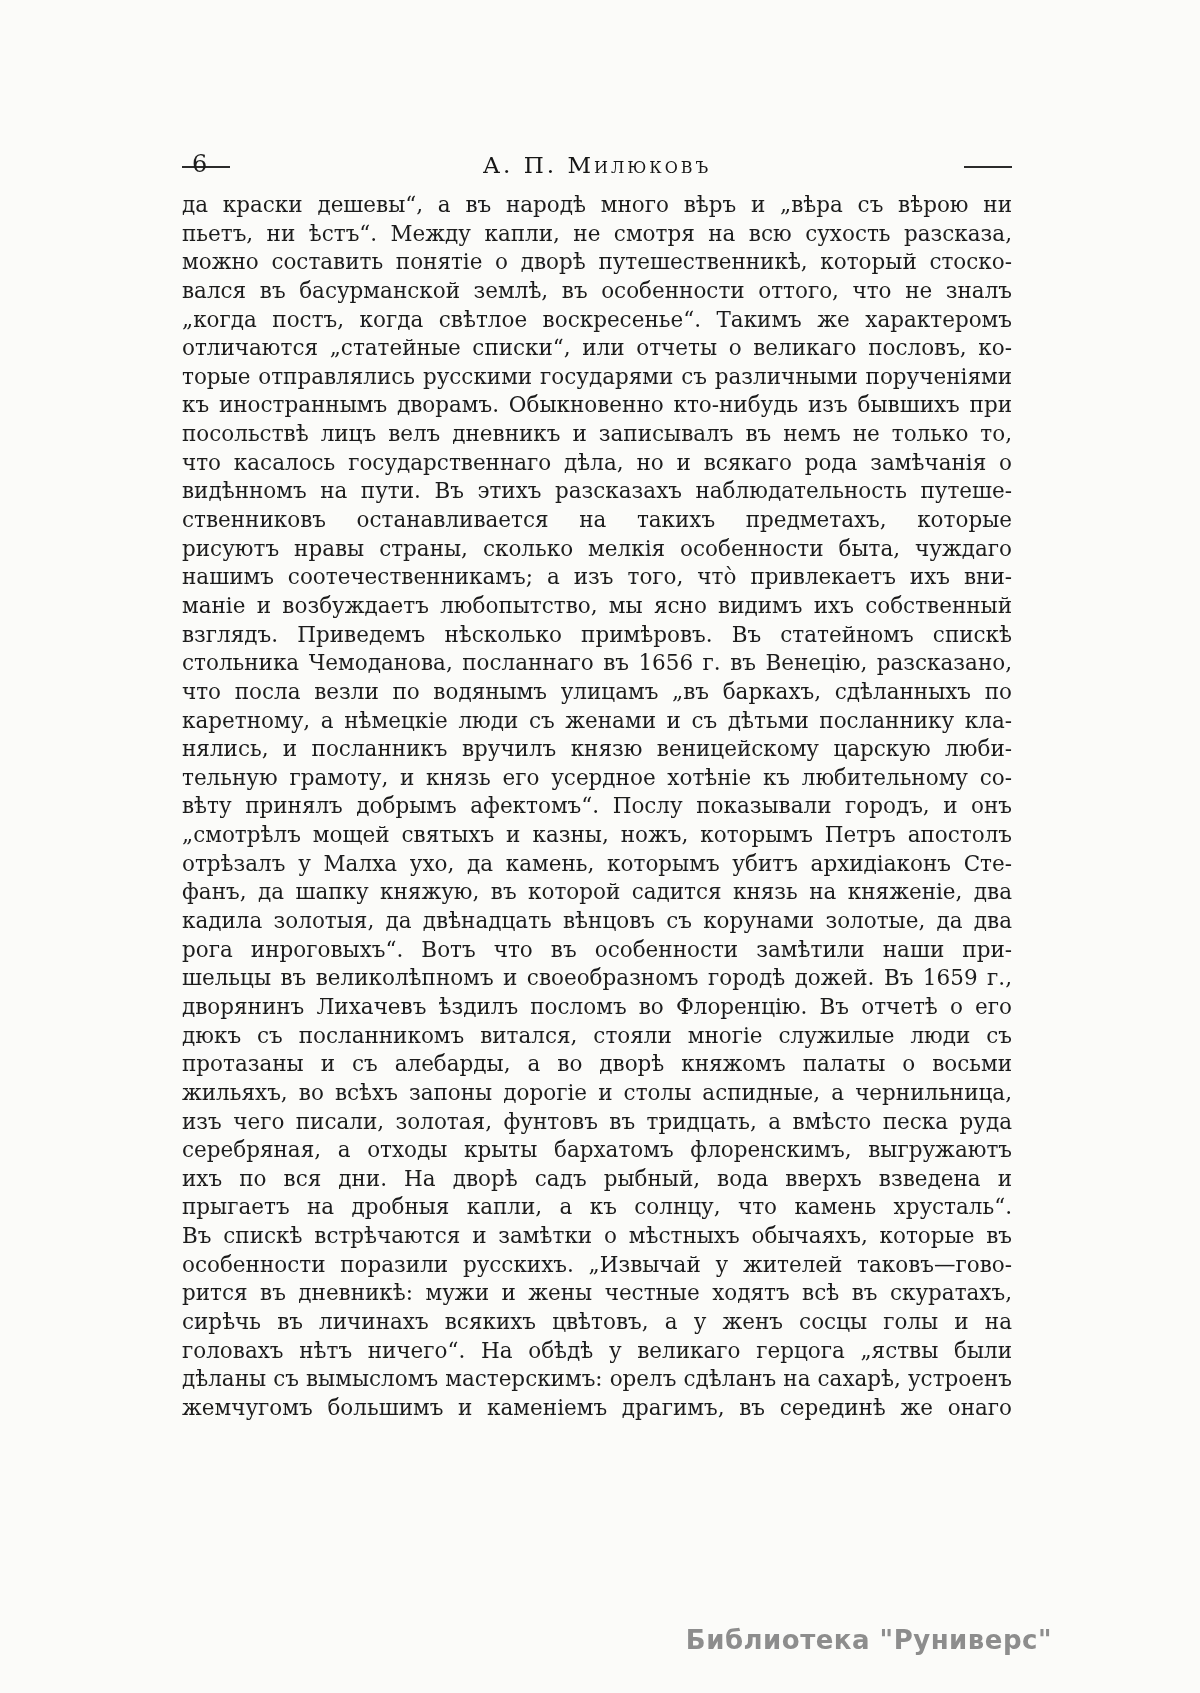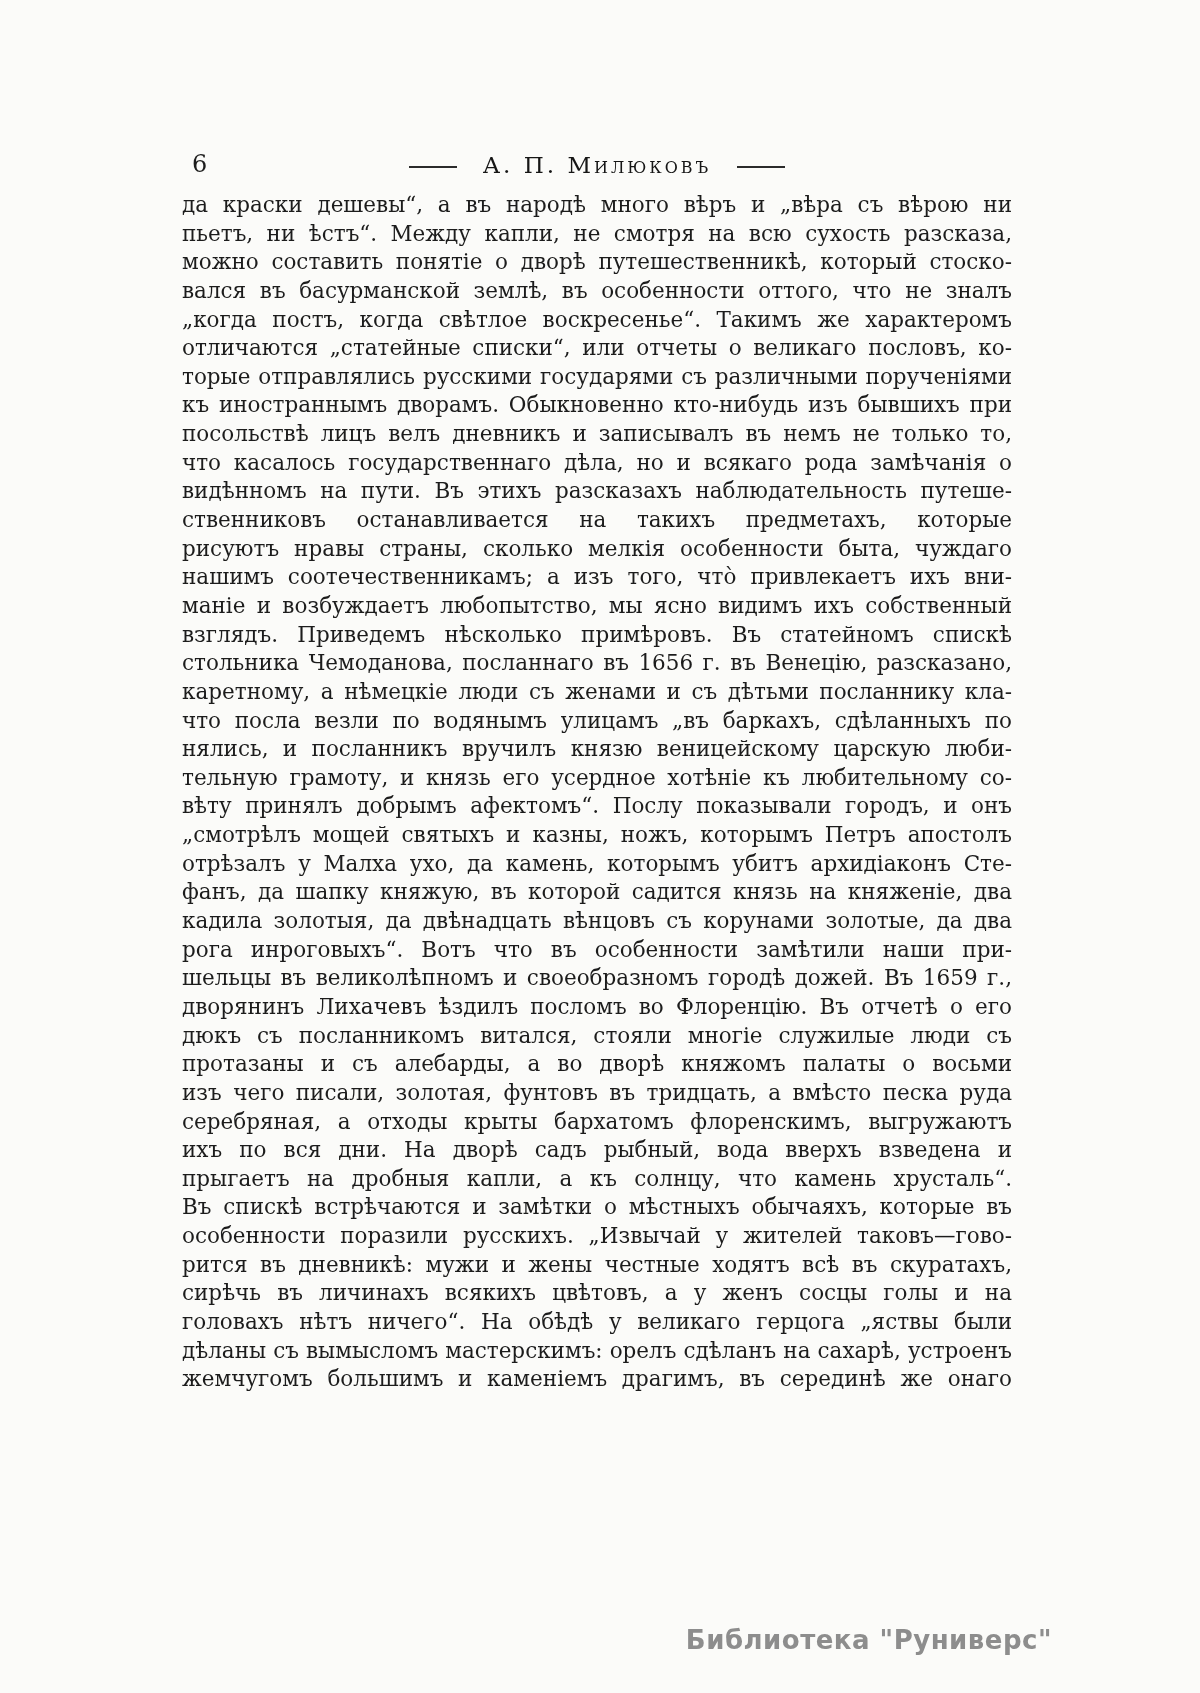--- a/index.html
+++ b/index.html
@@ -23,21 +23,21 @@
   .page-num {
     position: absolute;
     left: 10px;
     top: 2px;
     font-family: "DejaVu Serif", serif;
     font-size: 24px;
     color: #1c1c1c;
   }
   .header-center {
     display: flex;
-    justify-content: center;
+    justify-content: space-between;
     align-items: center;
     gap: 26px;
     height: 100%;
   }
   .rule {
     width: 48px;
     height: 0;
     border-top: 2px solid #2b2b2b;
     margin-top: 4px;
   }
@@ -101,34 +101,35 @@
       <div class="text-line">къ иностраннымъ дворамъ. Обыкновенно кто-нибудь изъ бывшихъ при</div>
       <div class="text-line">посольствѣ лицъ велъ дневникъ и записывалъ въ немъ не только то,</div>
       <div class="text-line">что касалось государственнаго дѣла, но и всякаго рода замѣчанія о</div>
       <div class="text-line">видѣнномъ на пути. Въ этихъ разсказахъ наблюдательность путеше-</div>
       <div class="text-line">ственниковъ останавливается на такихъ предметахъ, которые нестолько</div>
       <div class="text-line">рисуютъ нравы страны, сколько мелкія особенности быта, чуждаго</div>
       <div class="text-line">нашимъ соотечественникамъ; а изъ того, что̀ привлекаетъ ихъ вни-</div>
       <div class="text-line">маніе и возбуждаетъ любопытство, мы ясно видимъ ихъ собственный</div>
       <div class="text-line">взглядъ. Приведемъ нѣсколько примѣровъ. Въ статейномъ спискѣ</div>
       <div class="text-line">стольника Чемоданова, посланнаго въ 1656 г. въ Венецію, разсказано,</div>
+      <div class="text-line">что посла везли по водянымъ улицамъ „въ баркахъ, сдѣланныхъ по</div>
       <div class="text-line">каретному, а нѣмецкіе люди съ женами и съ дѣтьми посланнику кла-</div>
-      <div class="text-line">что посла везли по водянымъ улицамъ „въ баркахъ, сдѣланныхъ по</div>
       <div class="text-line">нялись, и посланникъ вручилъ князю веницейскому царскую люби-</div>
       <div class="text-line">тельную грамоту, и князь его усердное хотѣніе къ любительному со-</div>
       <div class="text-line">вѣту принялъ добрымъ афектомъ“. Послу показывали городъ, и онъ</div>
       <div class="text-line">„смотрѣлъ мощей святыхъ и казны, ножъ, которымъ Петръ апостолъ</div>
       <div class="text-line">отрѣзалъ у Малха ухо, да камень, которымъ убитъ архидіаконъ Сте-</div>
       <div class="text-line">фанъ, да шапку княжую, въ которой садится князь на княженіе, два</div>
       <div class="text-line">кадила золотыя, да двѣнадцать вѣнцовъ съ корунами золотые, да два</div>
       <div class="text-line">рога инроговыхъ“. Вотъ что въ особенности замѣтили наши при-</div>
       <div class="text-line">шельцы въ великолѣпномъ и своеобразномъ городѣ дожей. Въ 1659 г.,</div>
       <div class="text-line">дворянинъ Лихачевъ ѣздилъ посломъ во Флоренцію. Въ отчетѣ о его</div>
       <div class="text-line">дюкъ съ посланникомъ витался, стояли многіе служилые люди съ</div>
       <div class="text-line">протазаны и съ алебарды, а во дворѣ княжомъ палаты о восьми</div>
+      <div class="text-line">жильяхъ, во всѣхъ запоны дорогіе и столы аспидные, а чернильница,</div>
       <div class="text-line">изъ чего писали, золотая, фунтовъ въ тридцать, а вмѣсто песка руда</div>
       <div class="text-line">серебряная, а отходы крыты бархатомъ флоренскимъ, выгружаютъ</div>
       <div class="text-line">ихъ по вся дни. На дворѣ садъ рыбный, вода вверхъ взведена и</div>
       <div class="text-line">прыгаетъ на дробныя капли, а къ солнцу, что камень хрусталь“.</div>
       <div class="text-line">Въ спискѣ встрѣчаются и замѣтки о мѣстныхъ обычаяхъ, которые въ</div>
       <div class="text-line">особенности поразили русскихъ. „Извычай у жителей таковъ—гово-</div>
       <div class="text-line">рится въ дневникѣ: мужи и жены честные ходятъ всѣ въ скуратахъ,</div>
       <div class="text-line">сирѣчь въ личинахъ всякихъ цвѣтовъ, а у женъ сосцы голы и на</div>
       <div class="text-line">головахъ нѣтъ ничего“. На обѣдѣ у великаго герцога „яствы были</div>
       <div class="text-line">дѣланы съ вымысломъ мастерскимъ: орелъ сдѣланъ на сахарѣ, устроенъ</div>

